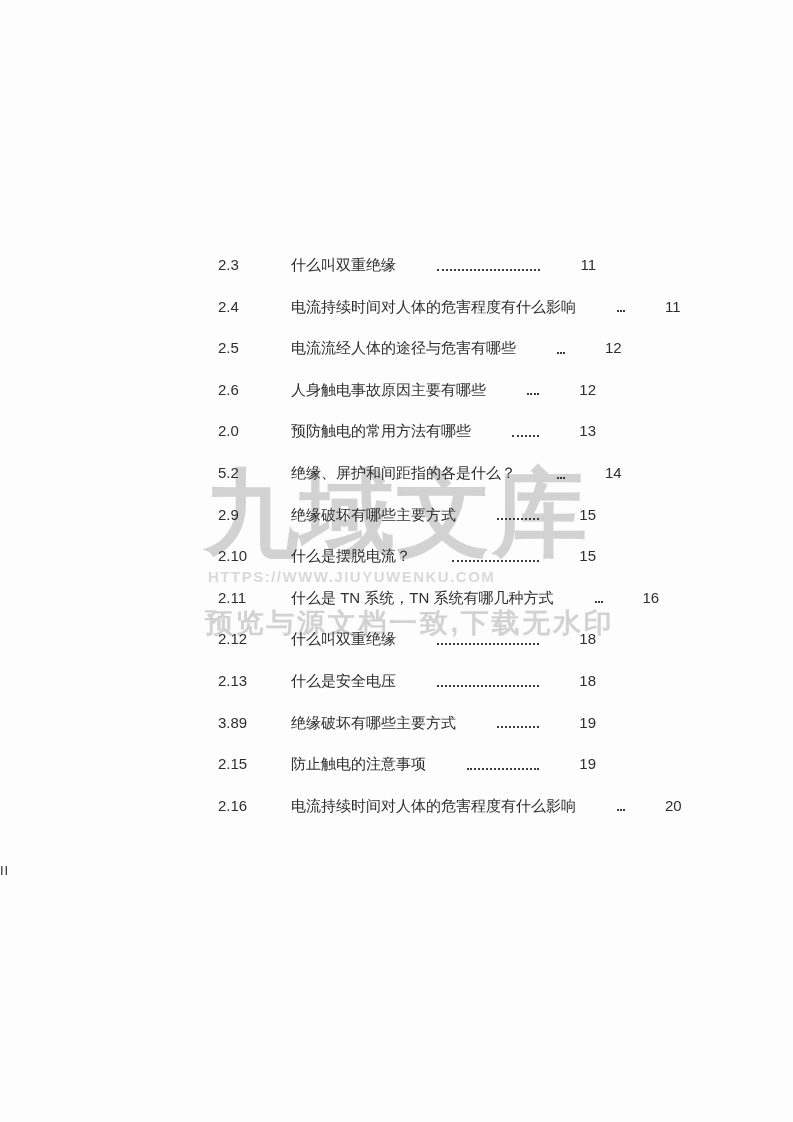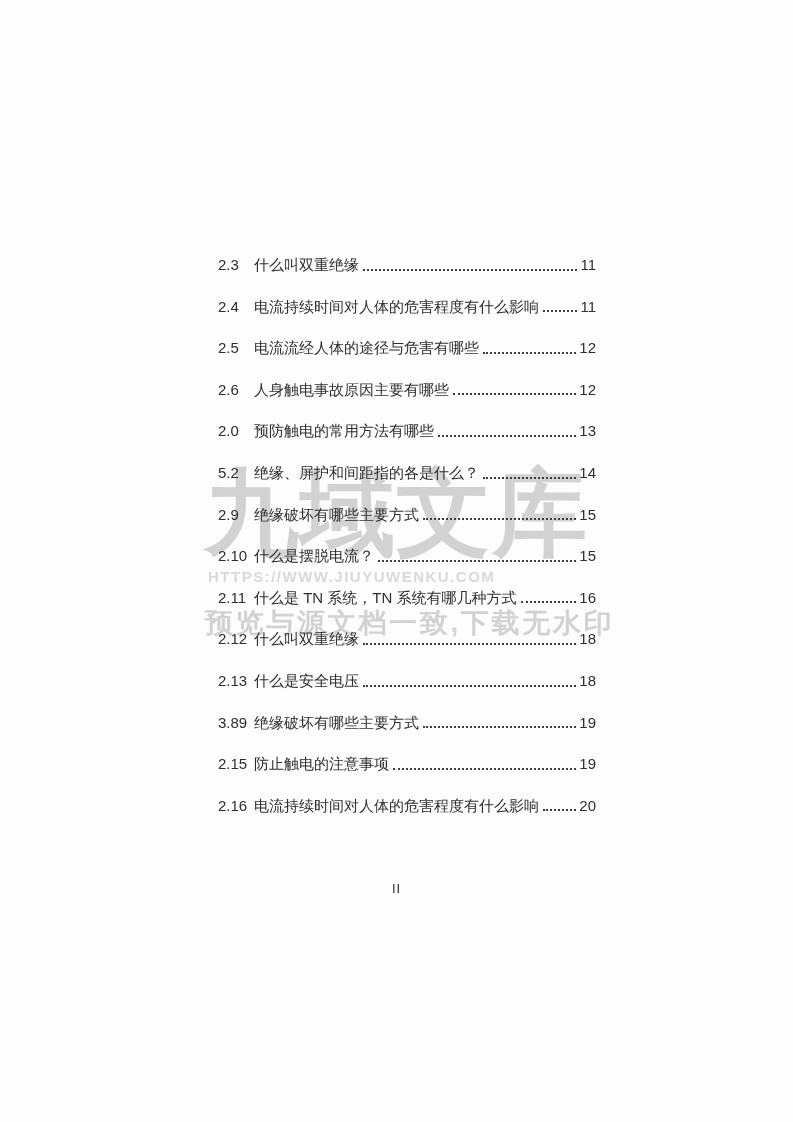--- a/index.html
+++ b/index.html
@@ -70,20 +70,21 @@
   }
   .toc-row {
     display: flex;
     align-items: flex-end;
     height: 41.6px;
     box-sizing: border-box;
     padding-bottom: 8px;
     color: #2e2e2e;
     font-size: 15px;
     line-height: 1.1;
+    gap: 37px;
   }
   .toc-num {
     flex: 0 0 36px;
     white-space: nowrap;
   }
   .toc-title {
     flex: 0 0 auto;
     white-space: nowrap;
   }
   .toc-leader {
@@ -97,26 +98,25 @@
     flex: 0 0 auto;
     white-space: nowrap;
   }
 
   
   .footer {
     position: absolute;
     left: 0;
     top: 863px;
     width: 100%;
-    text-align: center;
+    text-align: left;
     font-size: 13px;
     color: #2e2e2e;
     letter-spacing: 1px;
     z-index: 2;
-    margin-top: 18px;
   }
 </style>
 </head>
 <body>
 
 <div class="page">
 
   <div class="watermark">
     <div class="wm-brand">九域文库</div>
     <div class="wm-url">HTTPS://WWW.JIUYUWENKU.COM</div>

